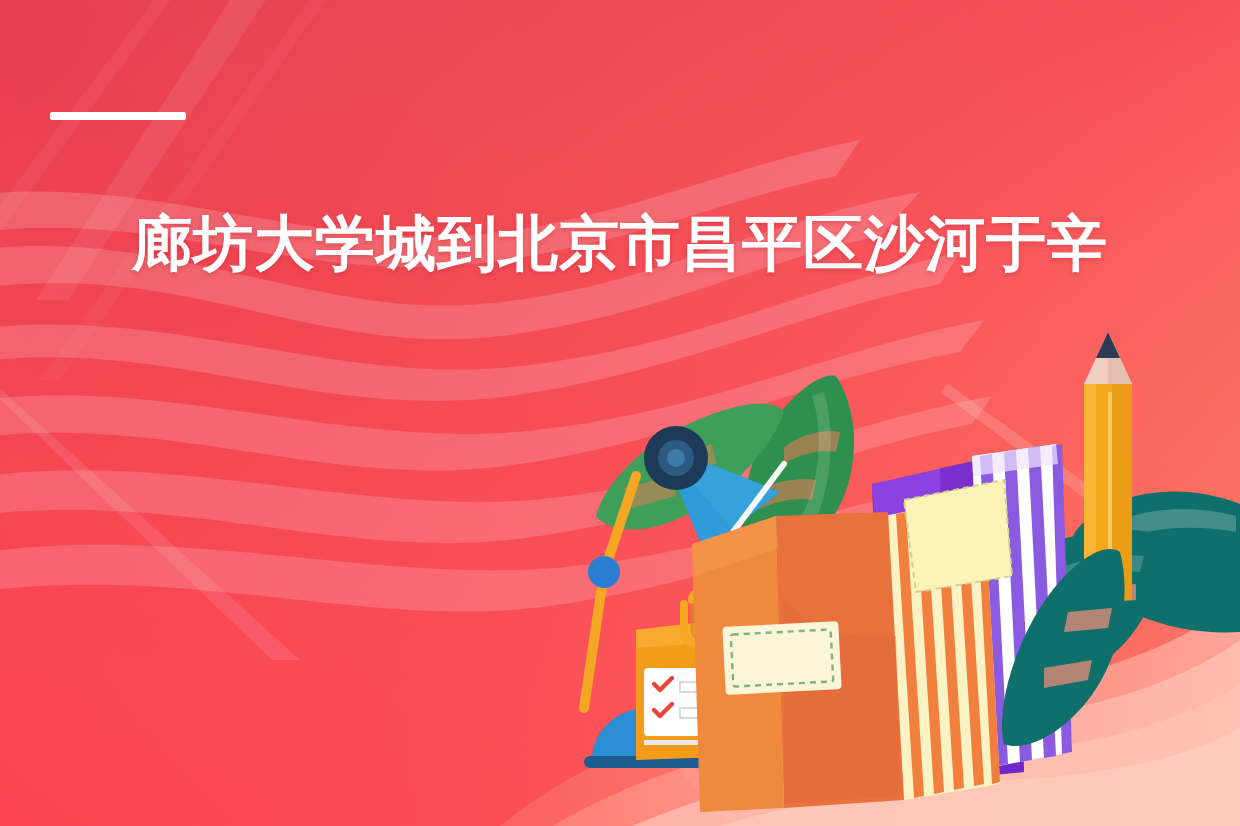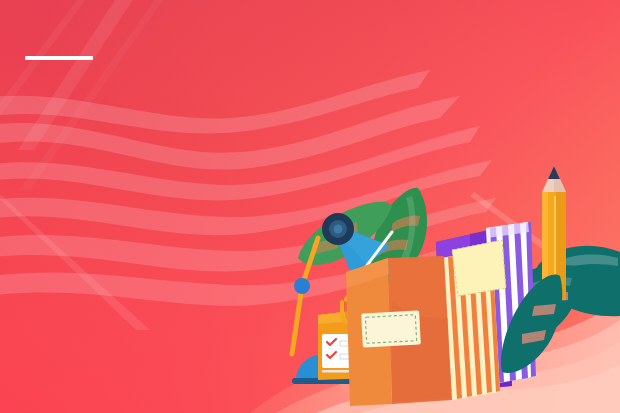--- a/index.html
+++ b/index.html
@@ -272,15 +272,16 @@
           <path d="M534,306 L556,304 L554,314 L532,316 Z" fill="#f88d7c" opacity="0.7"></path>
           <path d="M522,334 L546,330 L544,340 L522,344 Z" fill="#f88d7c" opacity="0.7"></path>
         </g>
 
       </g>
     </svg>
   </div>
 
   <div id="title-area">
     <div id="accent-rule"></div>
+    <div id="headline">廊坊大学城到北京市昌平区沙河于辛</div>
   </div>
 
 </div>
 
 </body></html>

